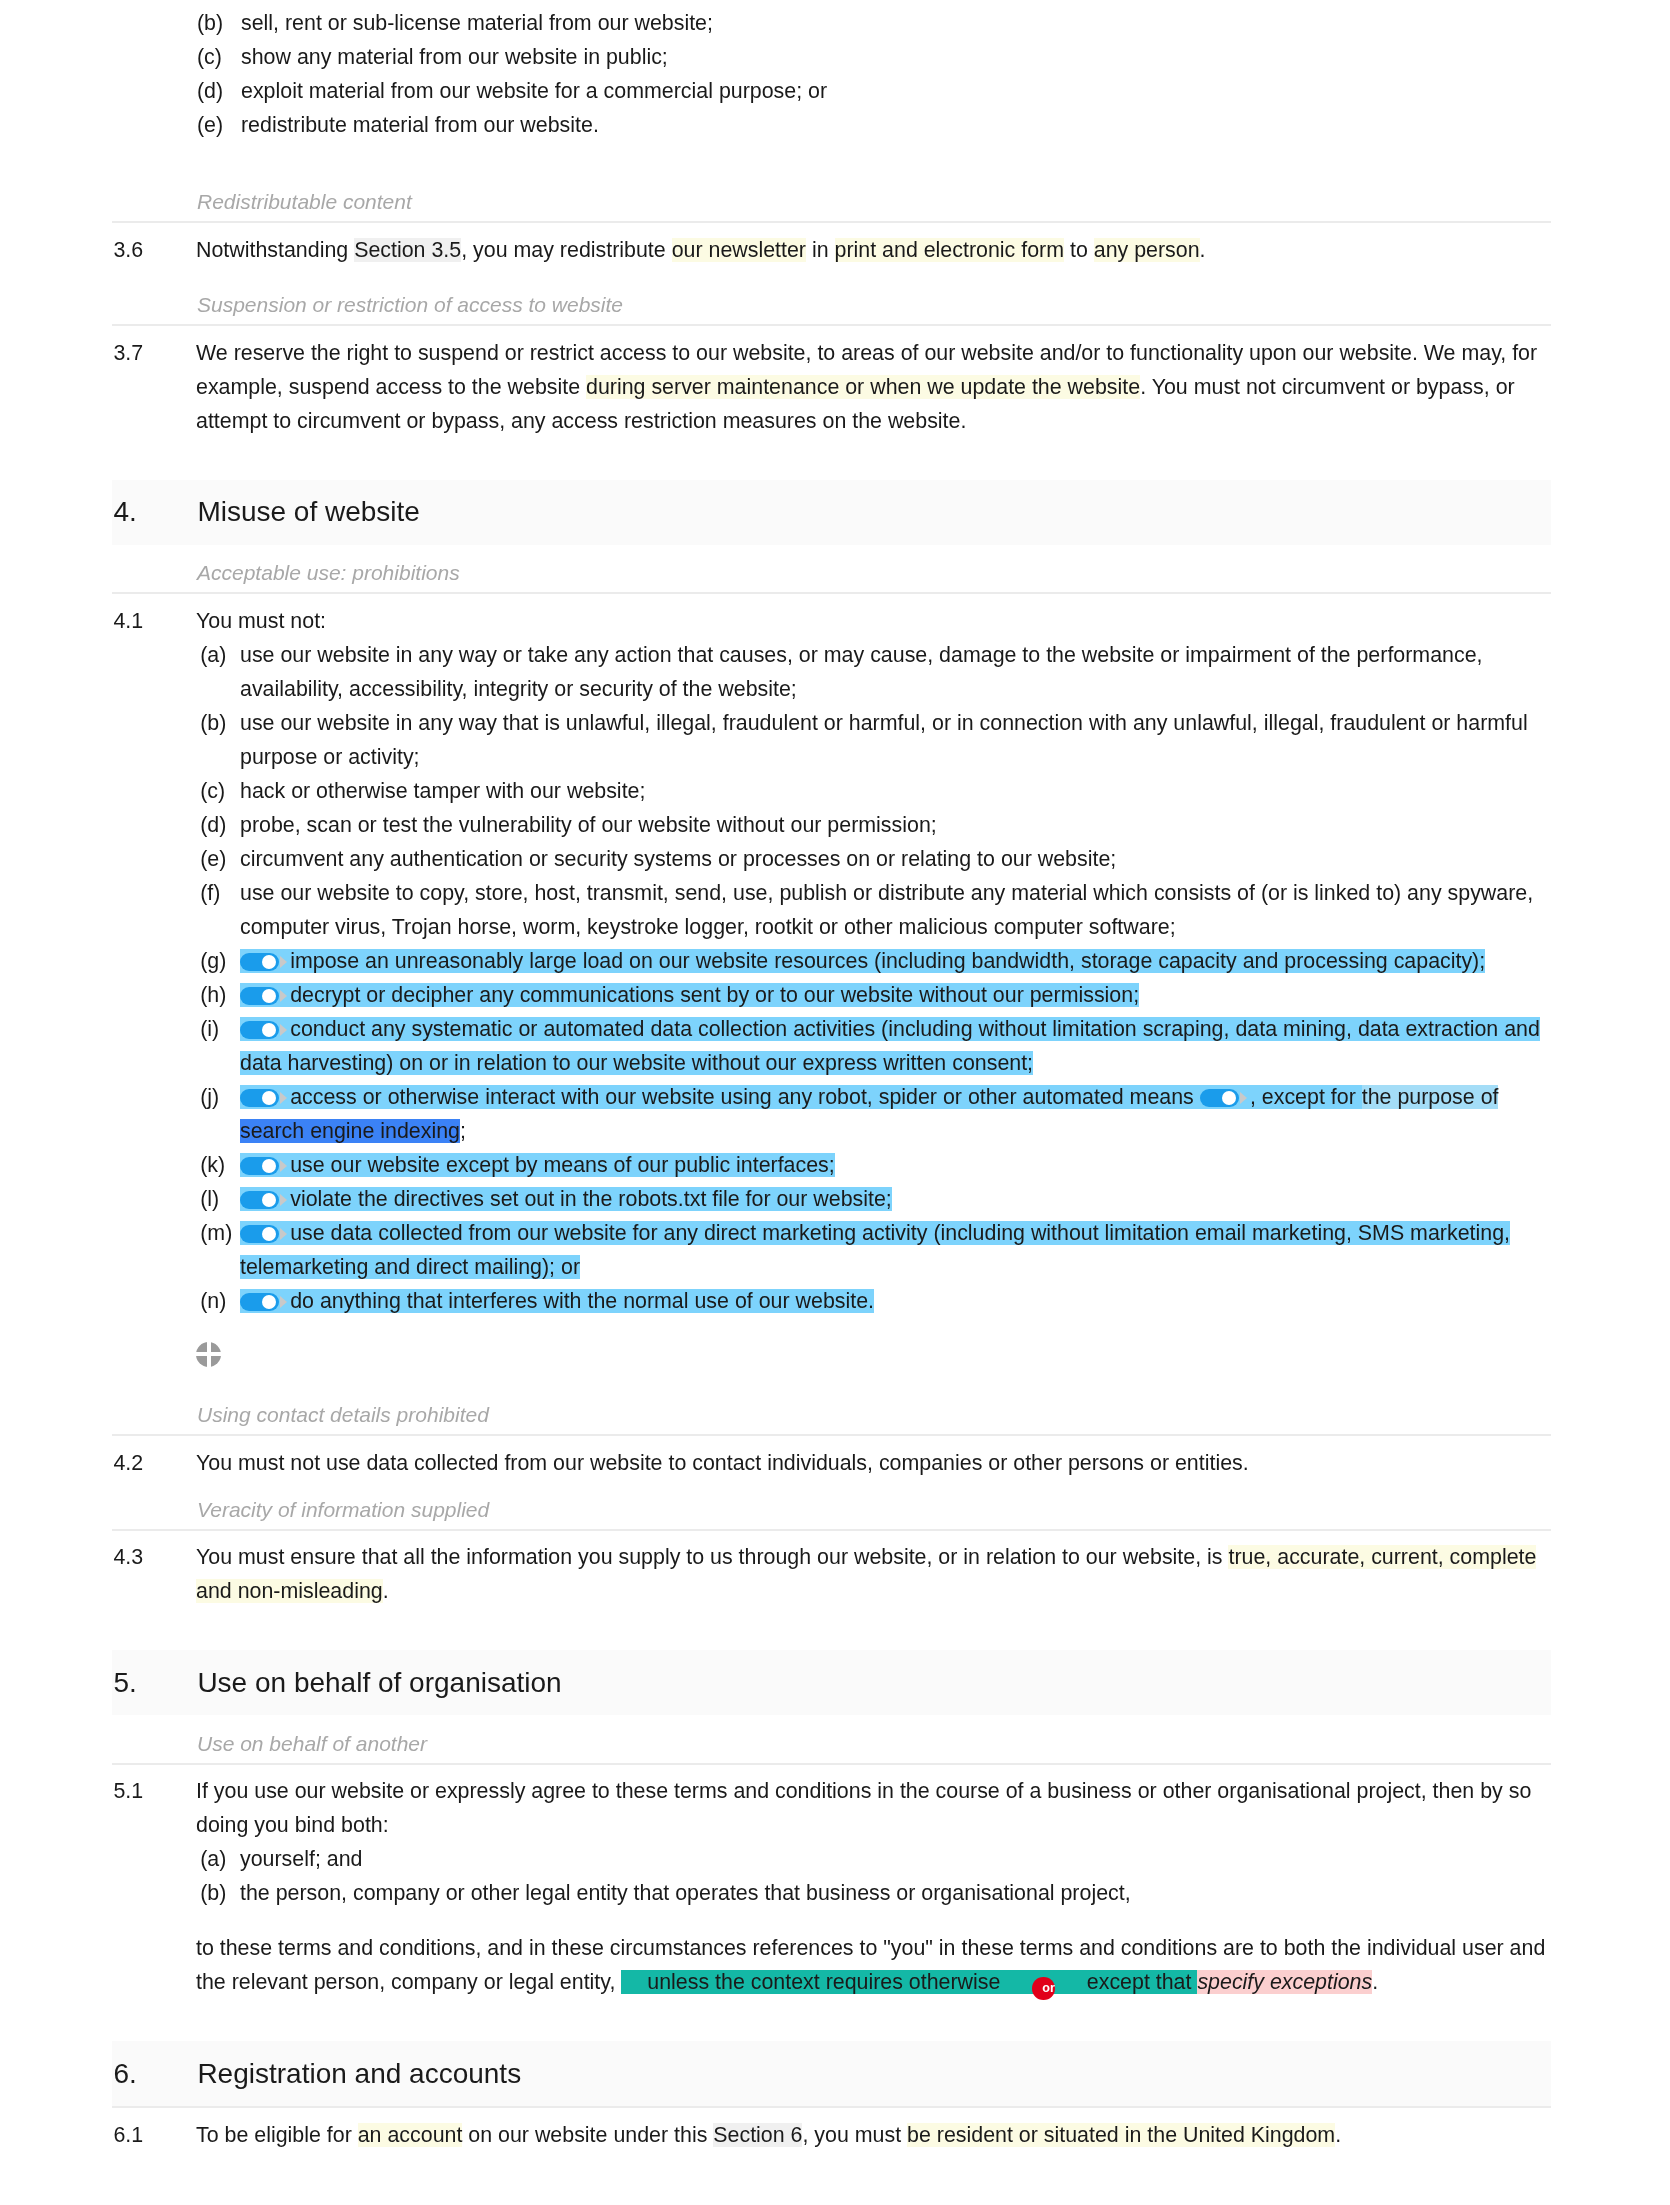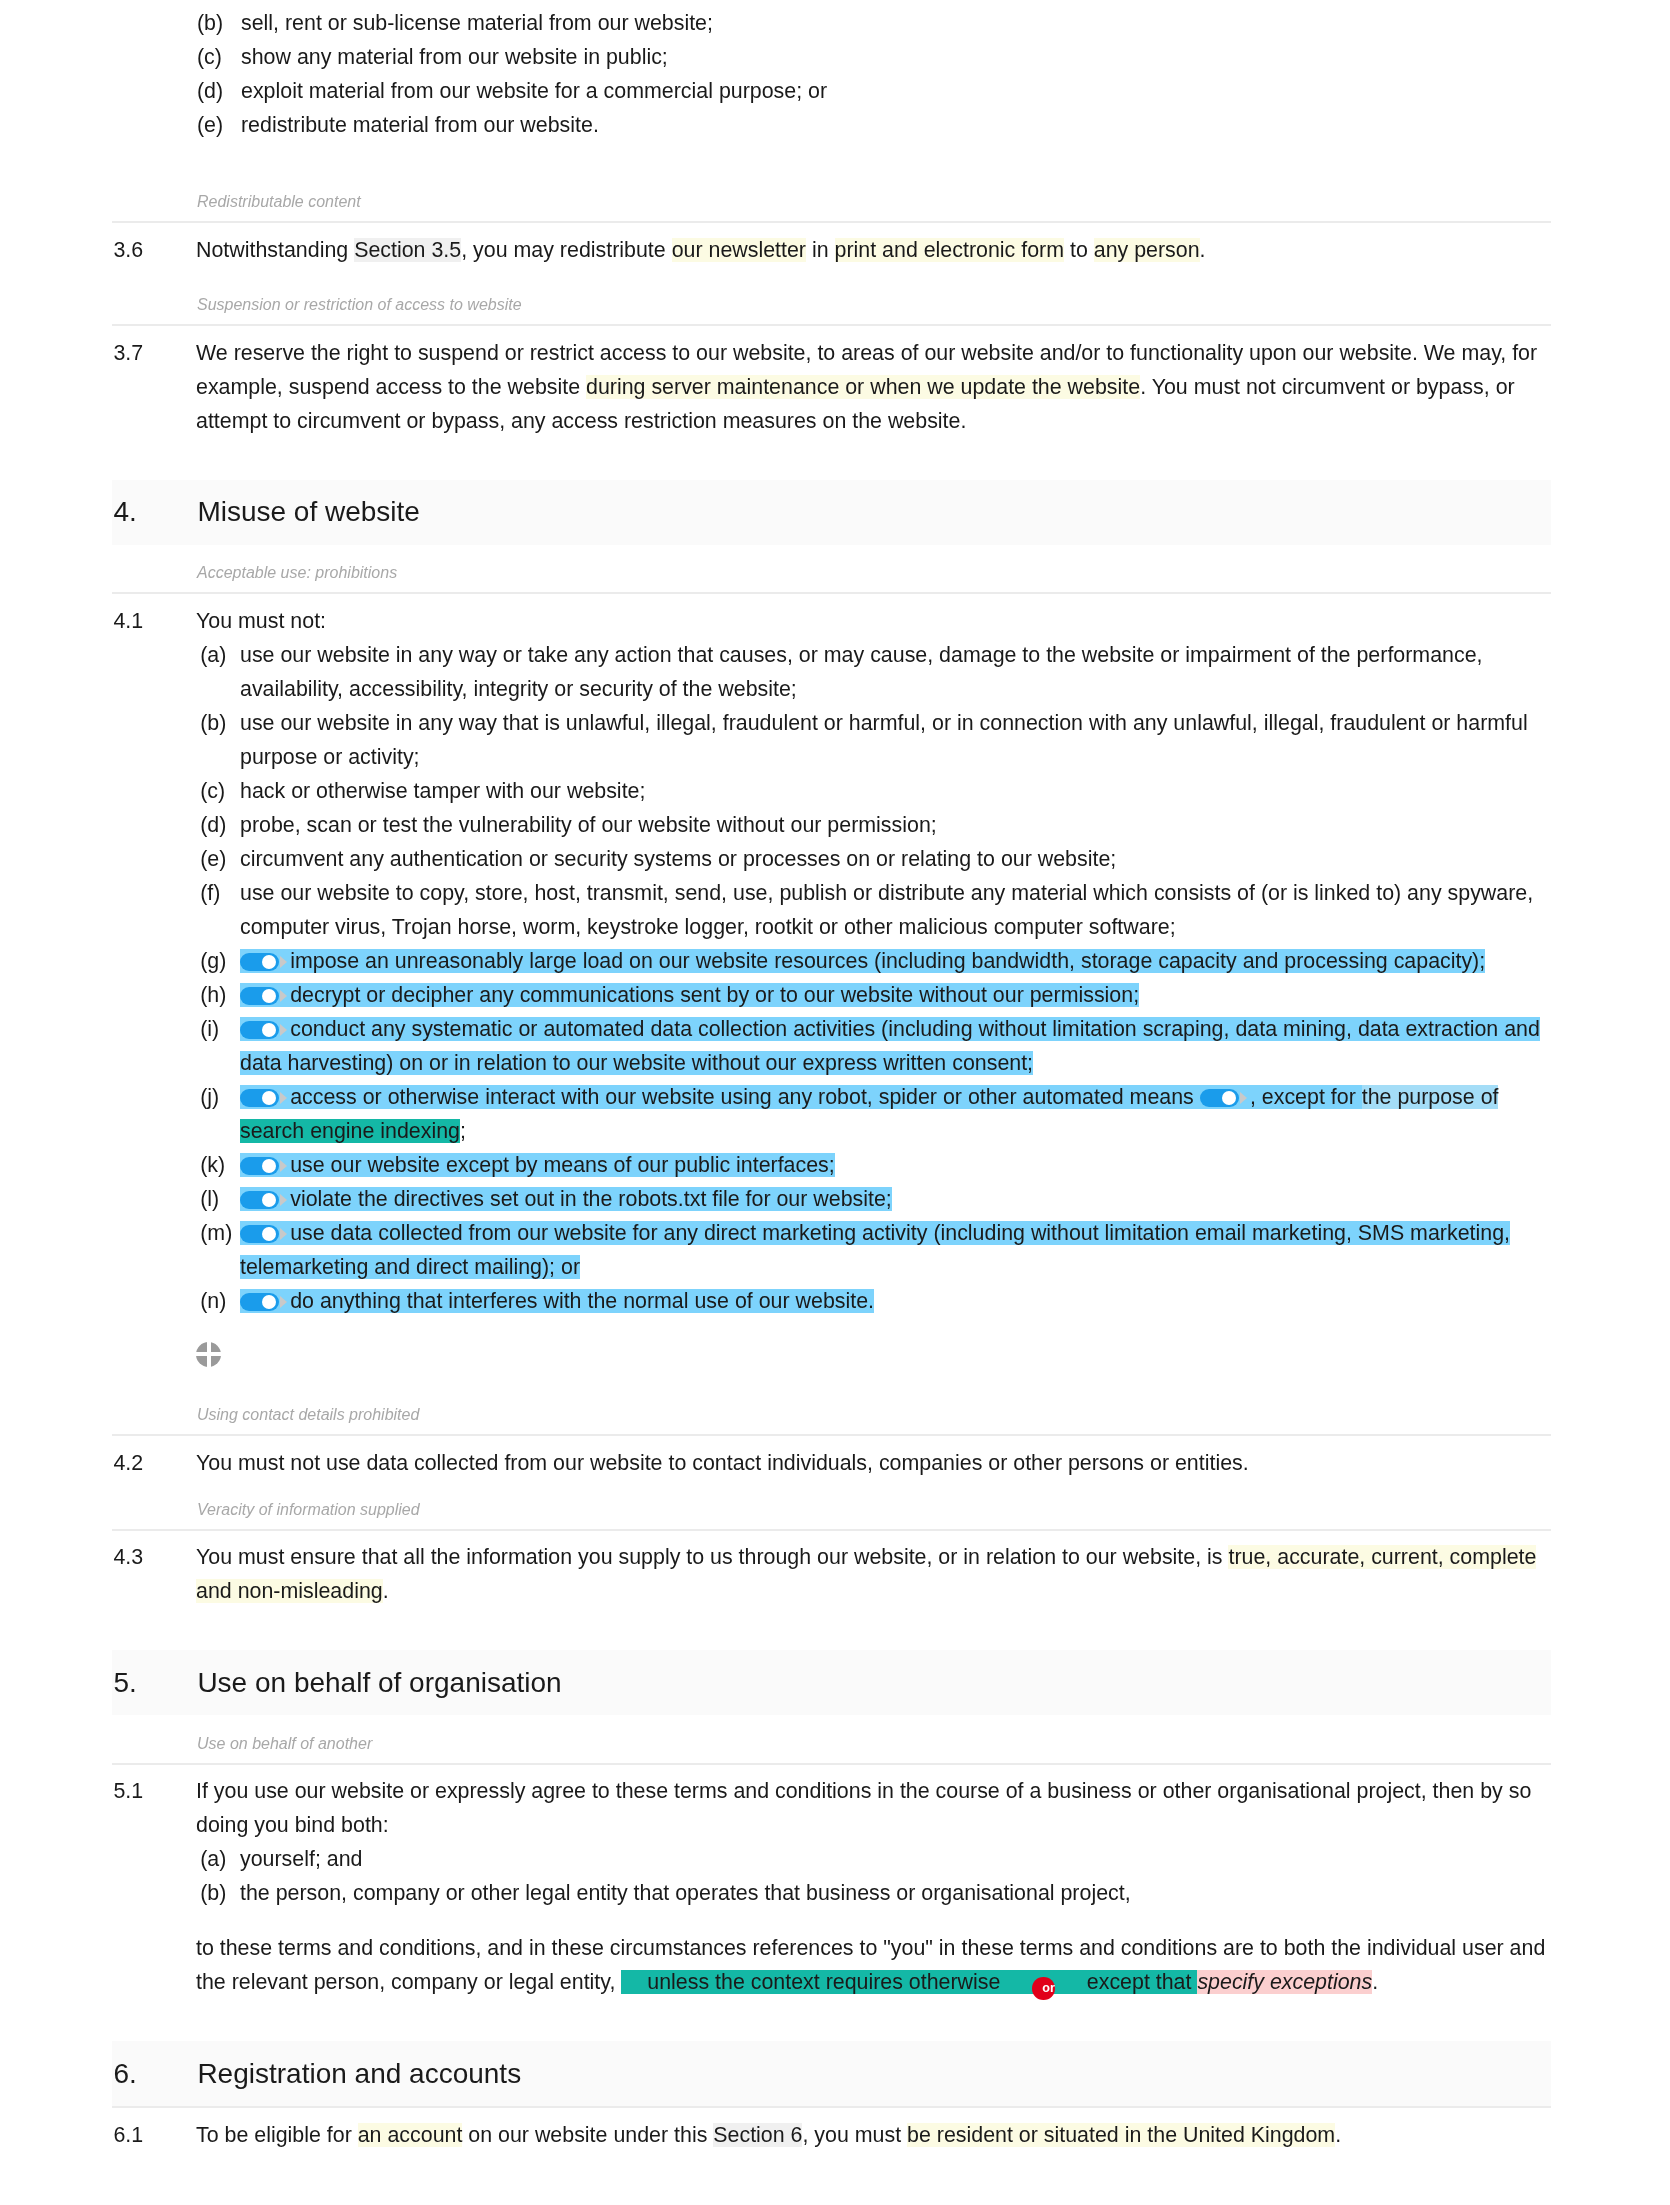--- a/index.html
+++ b/index.html
@@ -94,34 +94,34 @@
     color: #1a1a1a;
   }
   .section-head .s-title {
     font-size: 28px;
     color: #1a1a1a;
   }
 
   
   .subhead {
     margin: 0 119px 0 197px;
-    font-size: 16px;
+    font-size: 21px;
     font-style: italic;
     color: #a8a8a8;
     line-height: 32px;
     padding-top: 12.6px;
     padding-bottom: 2.8px;
   }
 
   
   .hl-yellow { background: #fcfbe3; }
   .hl-grey   { background: #f0f0f0; }
   .hl-blue   { background: #7dd3fc; }
   .hl-blue-strong { background: #a4ddf7; }
-  .hl-teal   { background: #14b8a6; }
+  .hl-teal   { background: #3b82f6; }
   .hl-pink   { background: #14b8a6; padding-left: 26px; }
   .hl-pink-strong { background: #fbcfcf; }
 
   
   .toggle {
     display: inline-block;
     position: relative;
     width: 39px;
     height: 18px;
     border-radius: 9.8px;

